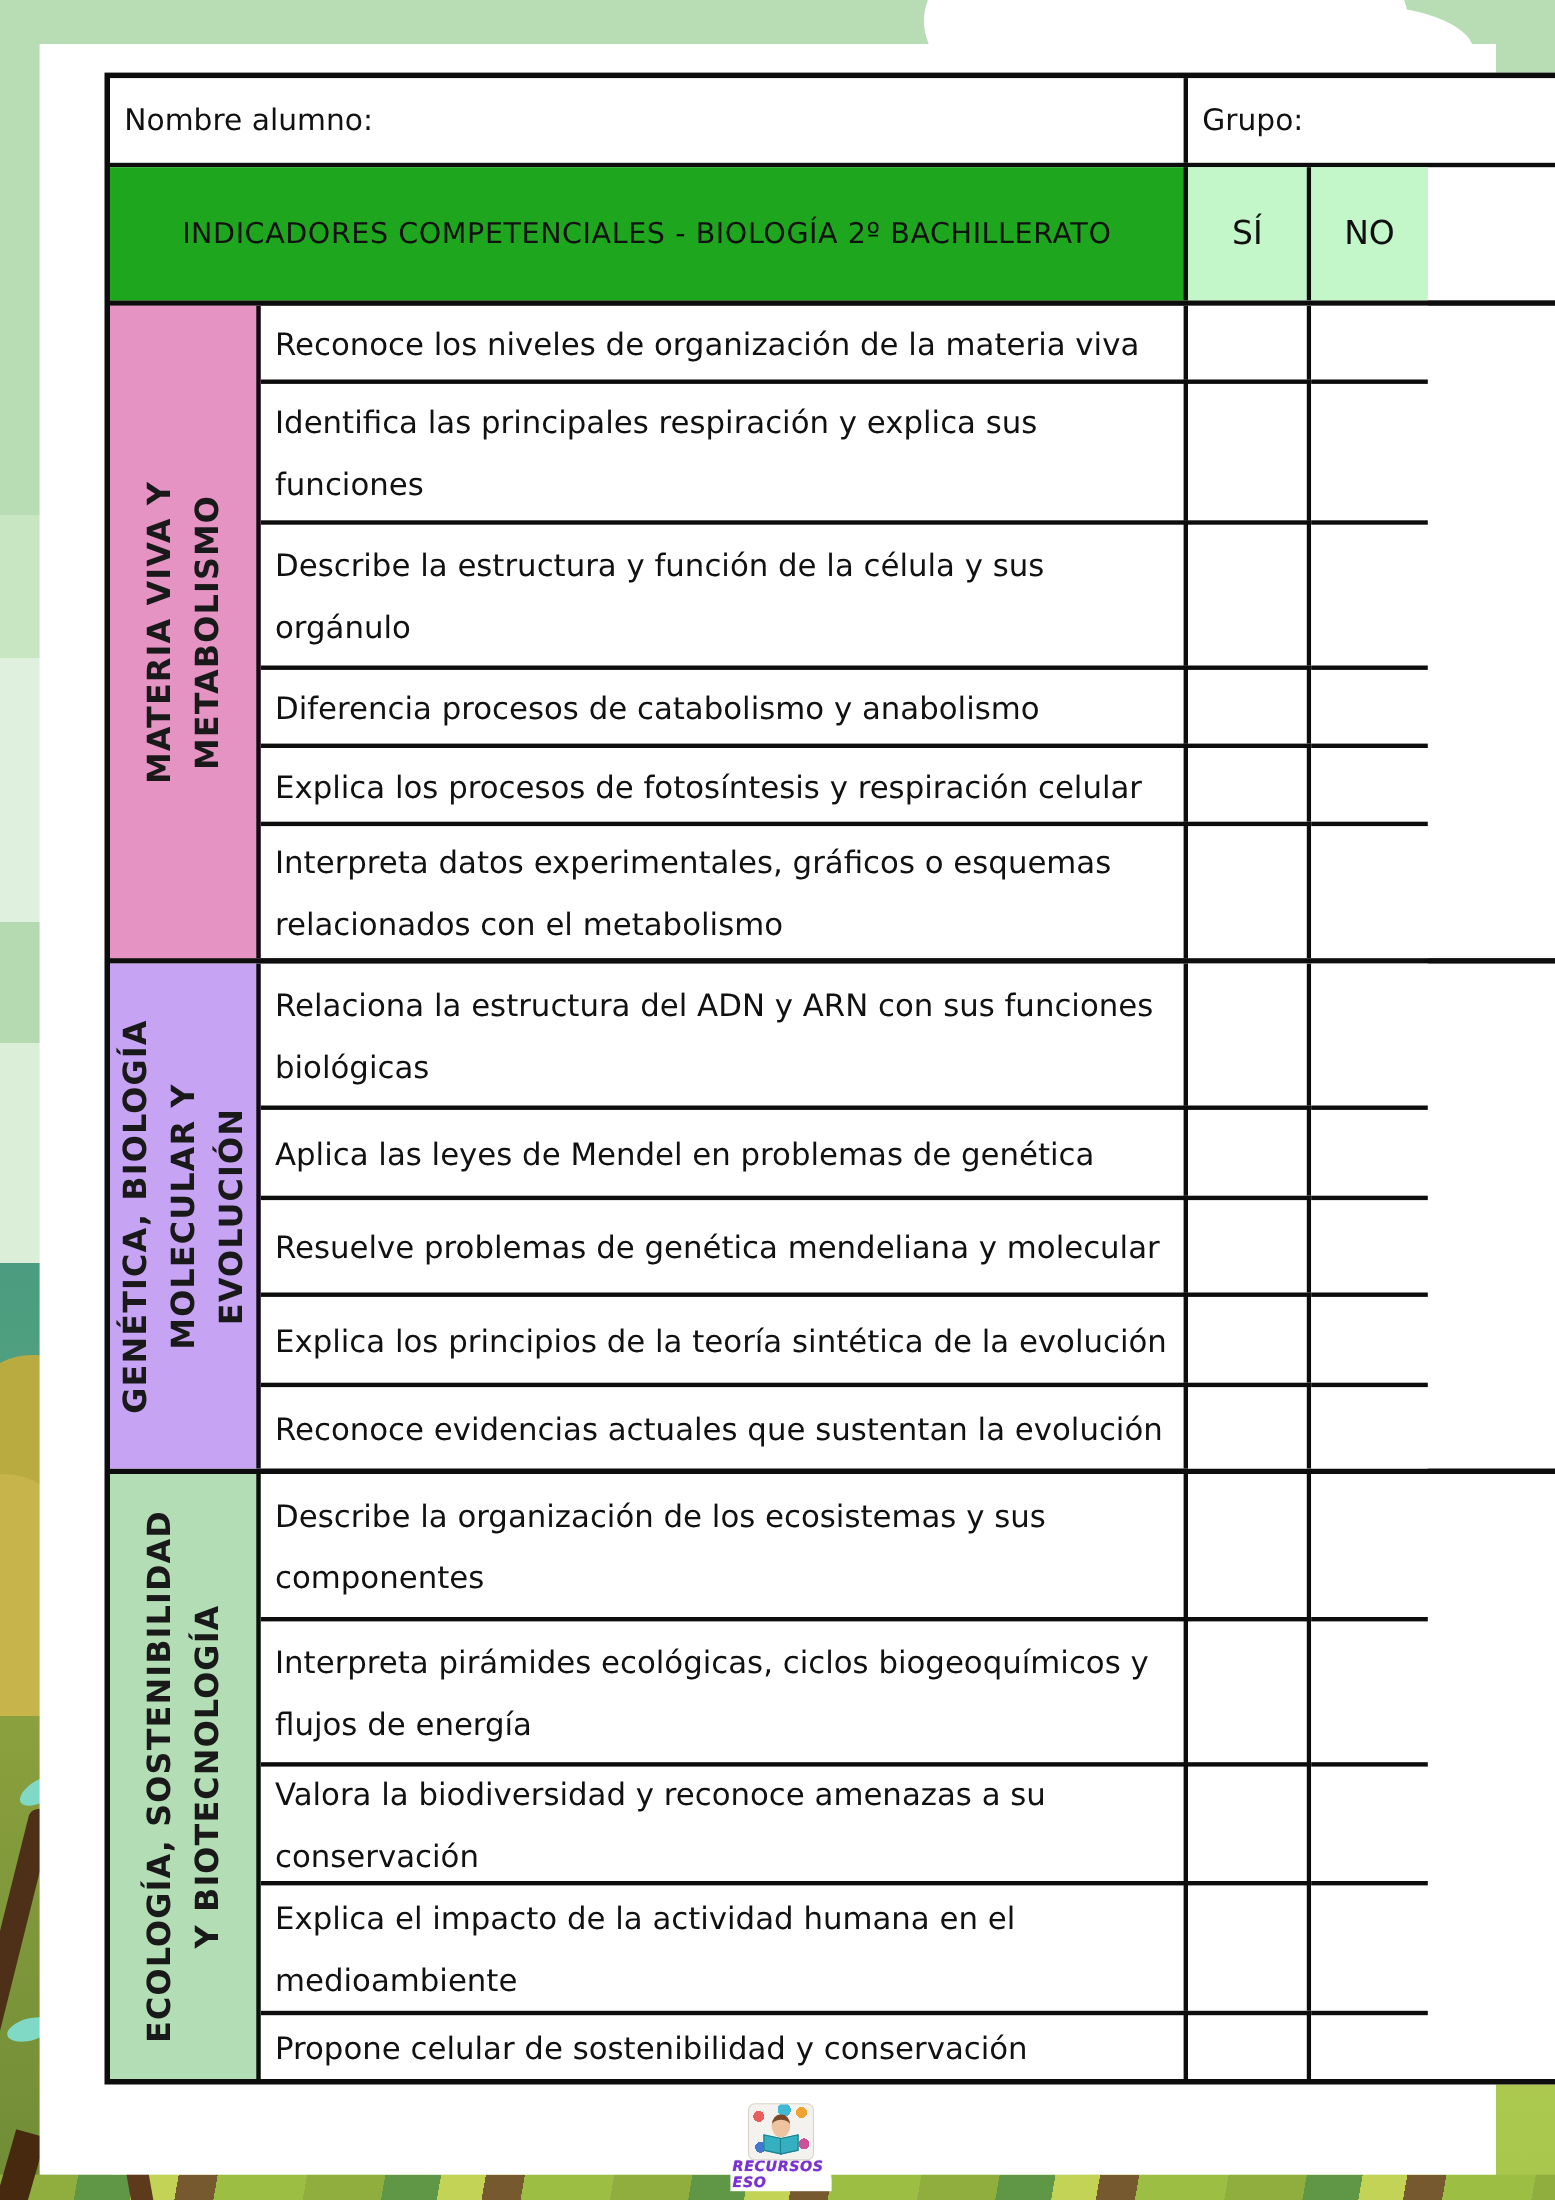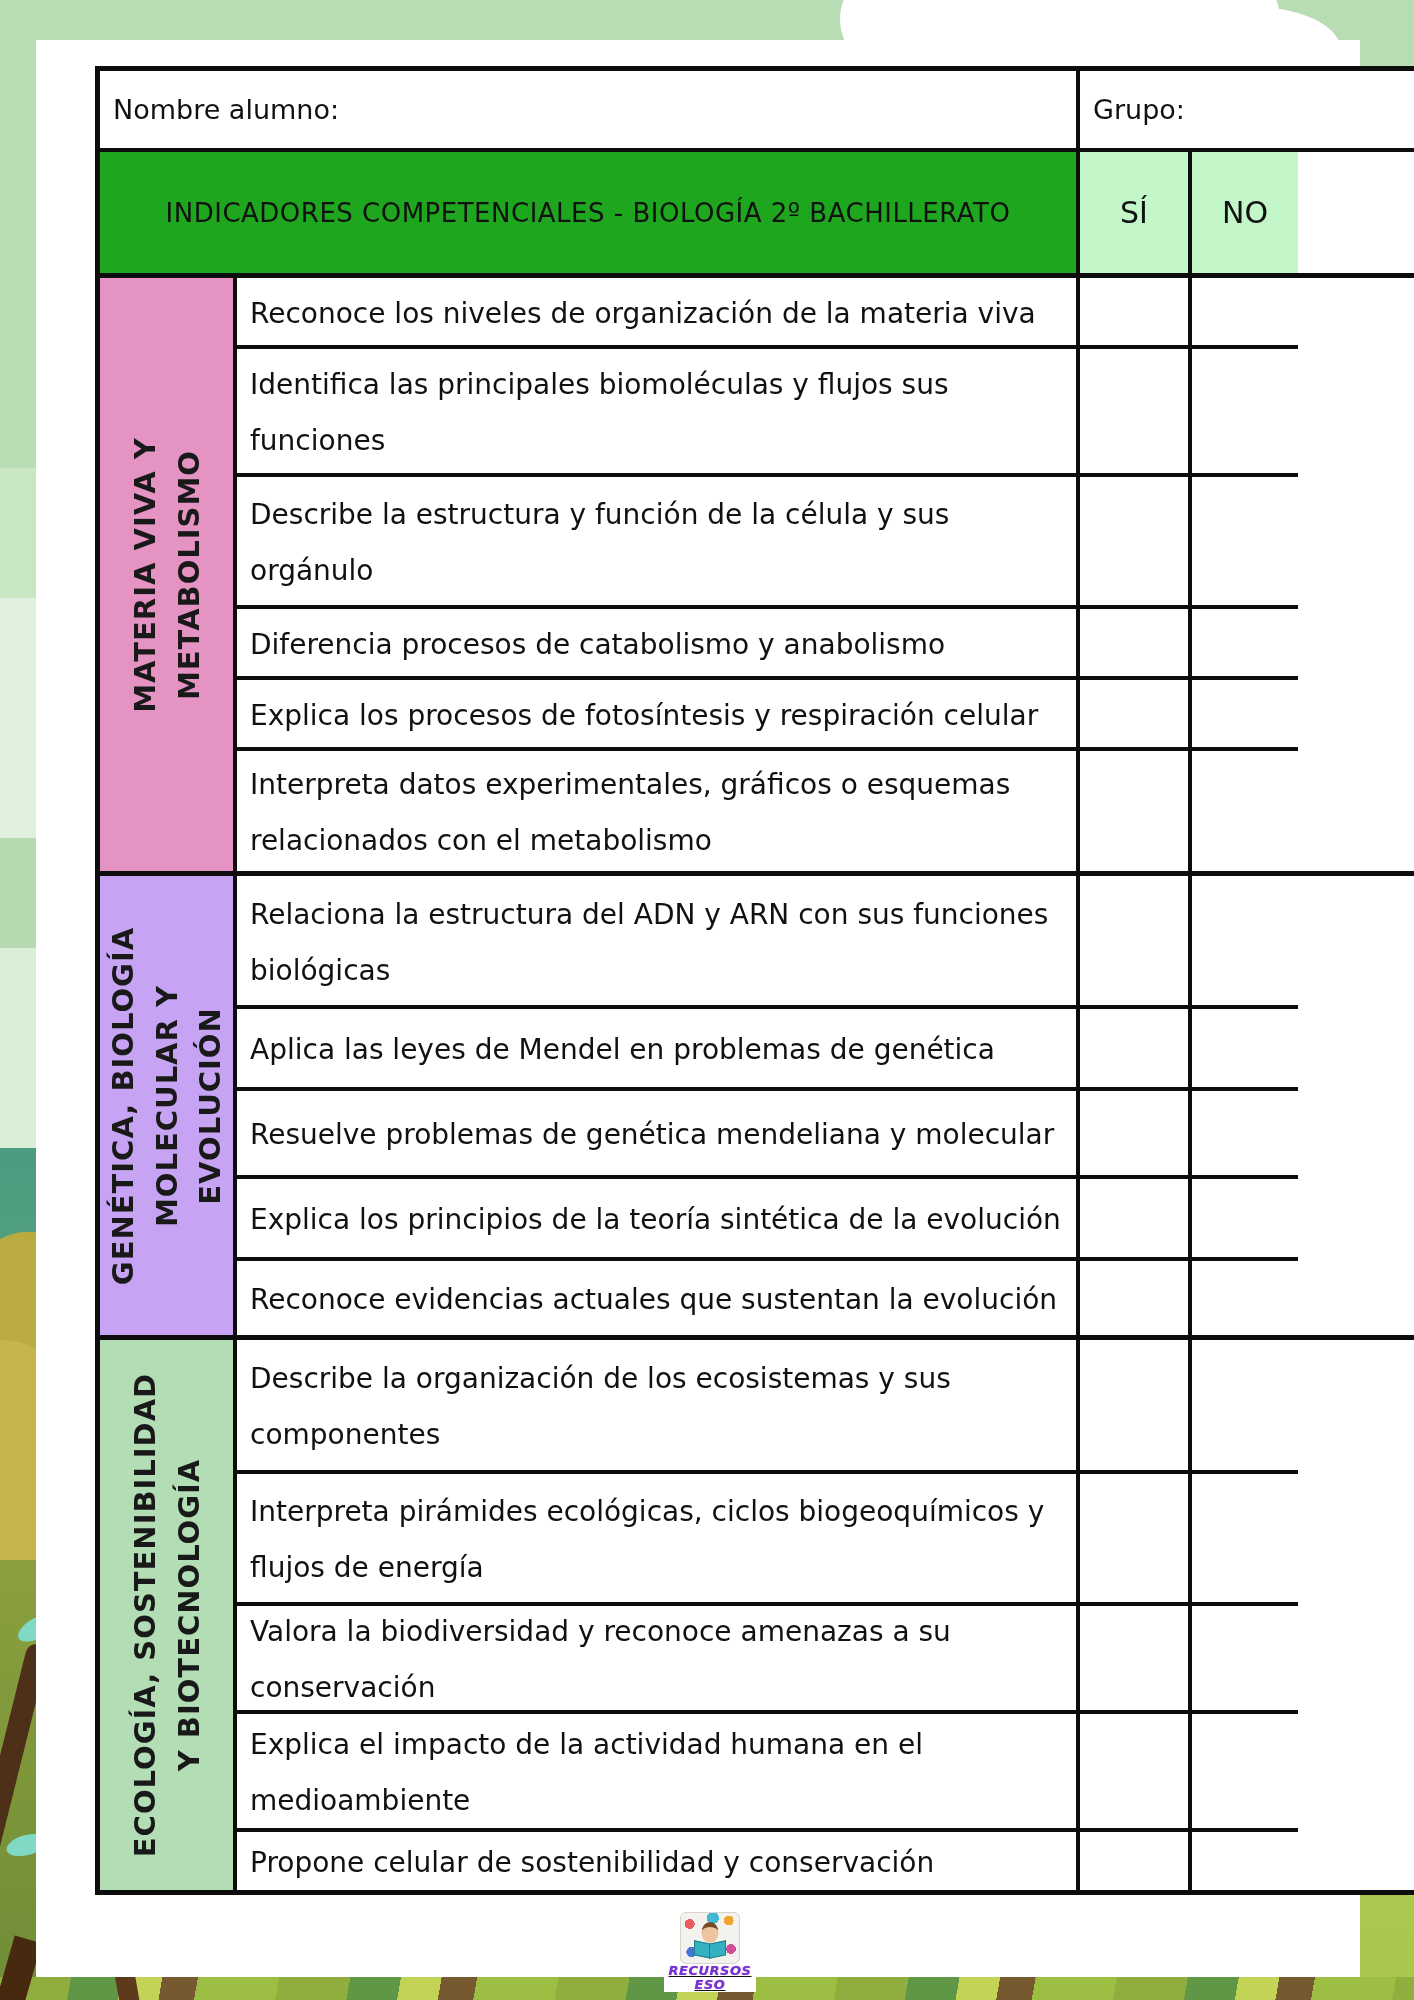--- a/index.html
+++ b/index.html
@@ -80,21 +80,21 @@
   }
   .ind-cell{
     border-right:4px solid #0d0d0d;display:flex;align-items:center;
     padding:4px 10px 0 13px;font-size:28px;line-height:2.0;white-space:pre-line;
   }
   .chk{background:#fff;}
   .chk.si-col{border-right:4px solid #0d0d0d;}
   .bt{border-top:4px solid #0d0d0d;}
 
   
-  .logo{position:absolute;left:666px;top:1912px;width:88px;text-align:center;z-index:3;text-decoration:underline;}
+  .logo{position:absolute;left:666px;top:1912px;width:88px;z-index:3;}
   .logo-img{
     width:58px;height:50px;margin:0 auto;border-radius:6px;position:relative;border:1px solid #d8d4cc;
     background:
       radial-gradient(circle at 15% 22%, #e85d5d 0 5px, transparent 5px),
       radial-gradient(circle at 82% 15%, #f0a330 0 5px, transparent 5px),
       radial-gradient(circle at 18% 78%, #4577d0 0 5px, transparent 5px),
       radial-gradient(circle at 86% 72%, #d04f9a 0 5px, transparent 5px),
       radial-gradient(circle at 55% 10%, #41b9d5 0 6px, transparent 6px),
       #f4f2ee;
   }
@@ -150,21 +150,21 @@
   </div>
   <div id="sections">
       <div class="section" style="grid-template-rows: 67px 128px 132px 71px 71px 124px;">
         <div class="label-cell" style="background: rgb(228, 147, 195);">
           <div class="label-rot" style="width: 577px;">MATERIA VIVA Y
 METABOLISMO</div>
         </div>
         <div class="ind-cell">Reconoce los niveles de organización de la materia viva</div>
         <div class="chk si-col"></div>
         <div class="chk"></div>
-        <div class="ind-cell bt">Identifica las principales biomoléculas y flujos sus
+        <div class="ind-cell bt">Identifica las principales respiración y explica sus
 funciones</div>
         <div class="chk si-col bt"></div>
         <div class="chk bt"></div>
         <div class="ind-cell bt">Describe la estructura y función de la célula y sus
 orgánulo</div>
         <div class="chk si-col bt"></div>
         <div class="chk bt"></div>
         <div class="ind-cell bt">Diferencia procesos de catabolismo y anabolismo</div>
         <div class="chk si-col bt"></div>
         <div class="chk bt"></div>

